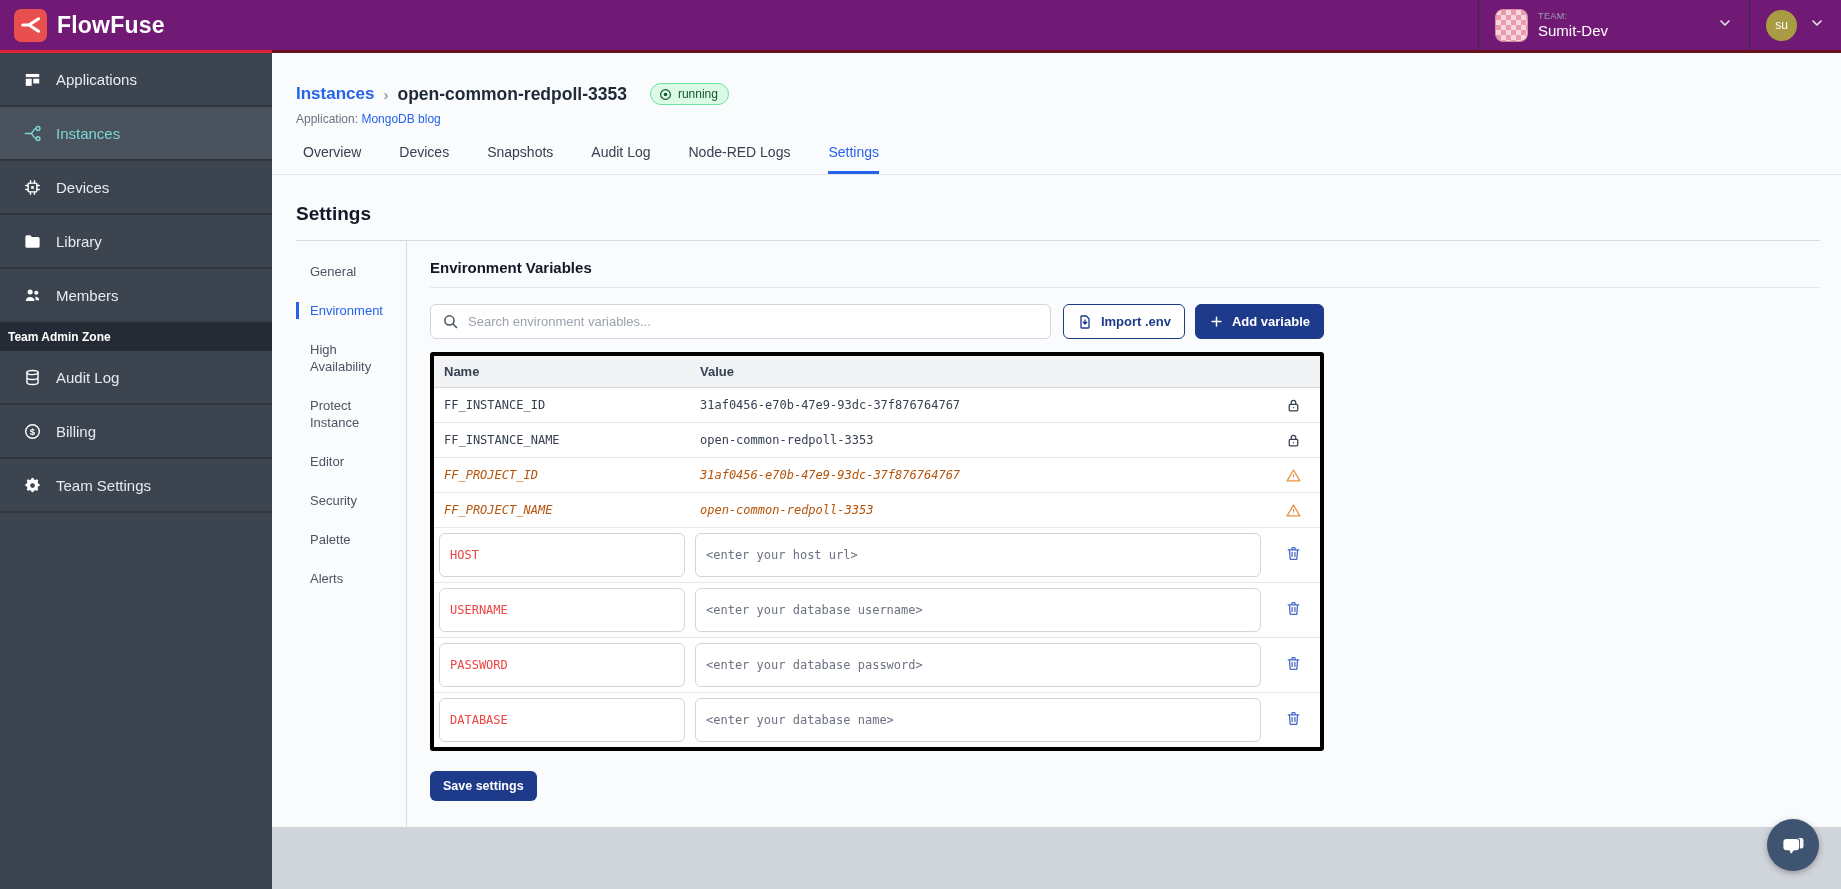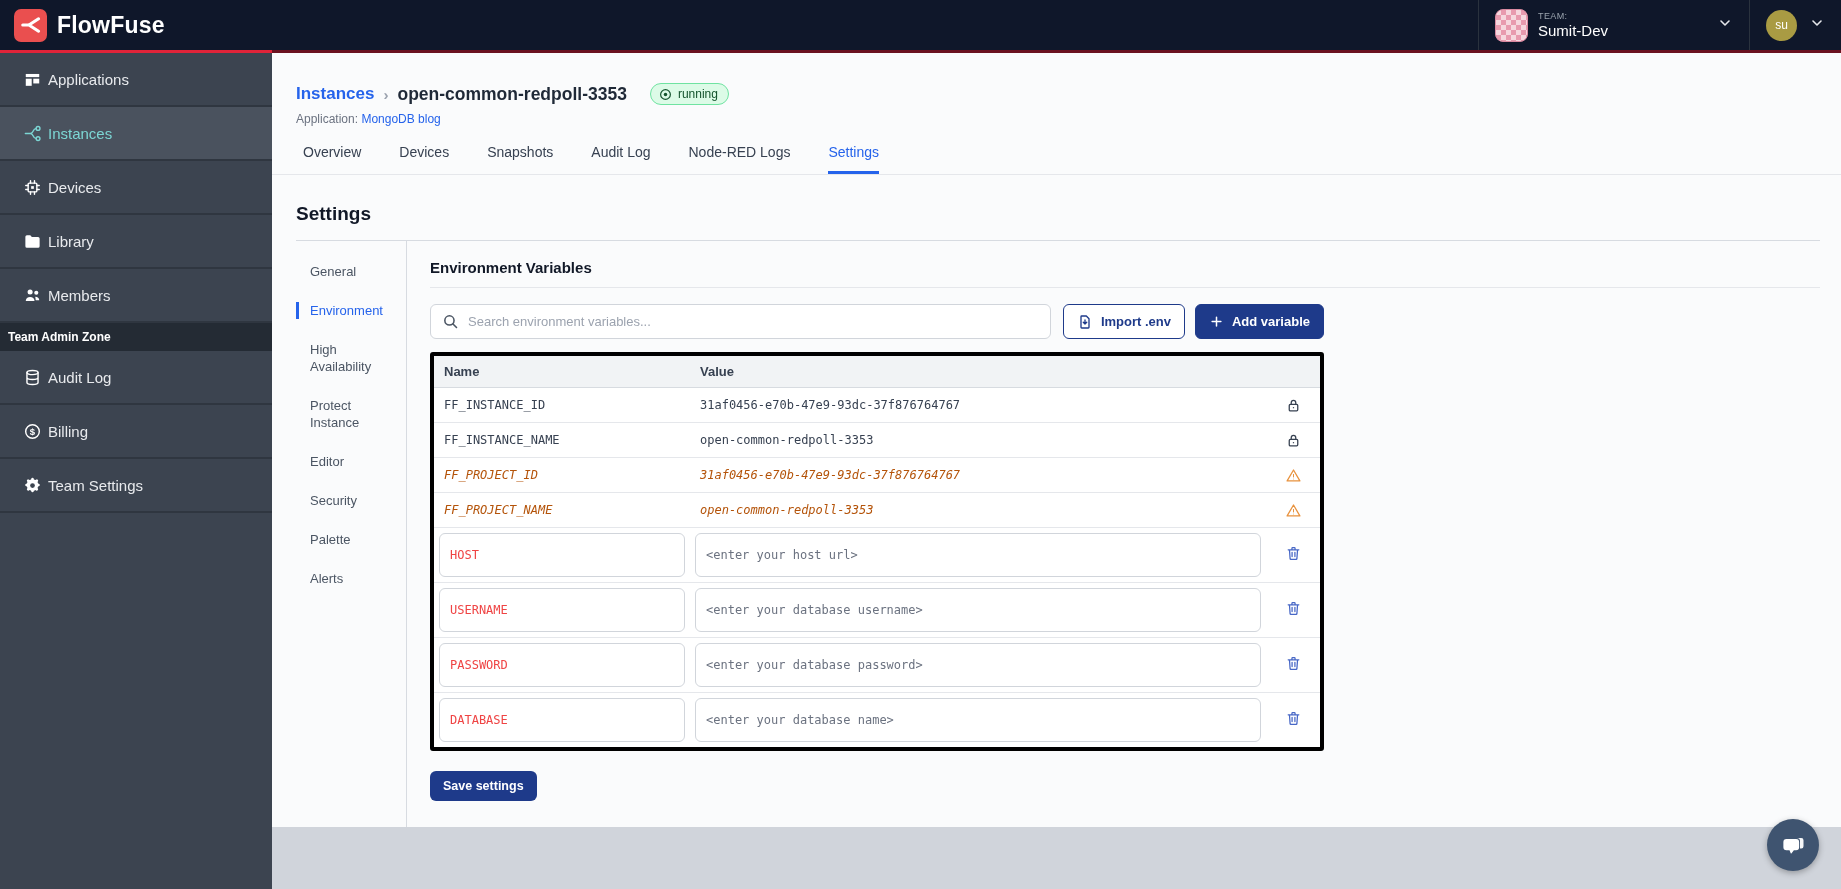--- a/index.html
+++ b/index.html
@@ -1,40 +1,40 @@
 <!DOCTYPE html>
 <html><head>
 <meta charset="utf-8">
 <style>
   * { box-sizing: border-box; margin: 0; padding: 0; }
   html,body { width:1841px; height:889px; overflow:hidden; }
   body { font-family:"Liberation Sans", sans-serif; background:#fafbfc; }
 
   
-  .topbar { height:50px; background:#0f172a; display:flex; align-items:center; justify-content:space-between; }
+  .topbar { height:50px; background:#701a75; display:flex; align-items:center; justify-content:space-between; }
   .redline { height:3px; background:linear-gradient(to right,#e02339 0,#e02339 272px,#6b1220 272px,#6b1220 100%); }
   .brand { display:flex; align-items:center; gap:10px; padding-left:14px; }
   .brand-badge { width:33px; height:33px; border-radius:7px; background:#ea4f4f; display:flex; align-items:center; justify-content:center; }
   .brand-name { color:#fff; font-size:23px; font-weight:700; letter-spacing:.2px; }
   .topbar-right { display:flex; align-items:center; height:100%; }
   .team-select { display:flex; align-items:center; gap:10px; height:100%; padding:0 16px; border-left:1px solid #2a323e; border-right:1px solid #2a323e; min-width:272px; cursor:pointer; }
   .team-avatar { width:33px; height:33px; border-radius:8px; background:#f2bcc8;
      background-image:linear-gradient(45deg,#e89aae 25%,transparent 25%,transparent 75%,#e89aae 75%),linear-gradient(45deg,#e89aae 25%,#f6d7de 25%,#f6d7de 75%,#e89aae 75%);
      background-size:10px 10px; background-position:0 0,5px 5px; border:1px solid #d98aa0; }
   .team-meta { display:flex; flex-direction:column; line-height:1.15; }
   .team-label { font-size:9px; color:#9aa3ad; letter-spacing:.4px; }
   .team-name { font-size:15px; color:#ffffff; }
   .team-chevron { margin-left:auto; color:#e5e7eb; }
   .user-box { display:flex; align-items:center; gap:12px; padding:0 16px; cursor:pointer; }
   .user-avatar { width:31px; height:31px; border-radius:50%; background:#a99b43; color:#fff; font-size:12px; display:flex; align-items:center; justify-content:center; }
 
   
   .shell { display:flex; height:836px; }
   .sidebar { width:272px; background:#3c4450; flex:none; display:flex; flex-direction:column; }
-  .sb-item { display:flex; align-items:center; gap:6px; height:54px; padding-left:22px; border-bottom:2px solid #2f3640; color:#e8eaed; font-size:15px; cursor:pointer; }
+  .sb-item { display:flex; align-items:center; gap:14px; height:54px; padding-left:22px; border-bottom:2px solid #2f3640; color:#e8eaed; font-size:15px; cursor:pointer; }
   .sb-item.active { background:#4a525e; color:#7cd6d4; }
   .sb-icon { width:20px; height:20px; display:flex; align-items:center; justify-content:center; color:#ffffff; }
   .sb-item.active .sb-icon { color:#7cd6d4; }
   .sb-section { background:#242b34; color:#ffffff; font-size:12px; font-weight:700; padding:7px 0 7px 8px; }
 
   
   .main { flex:1; display:flex; flex-direction:column; }
   .content { background:#fafbfc; }
   .footer { flex:1; background:#d0d4db; position:relative; }
   .chat-fab { position:absolute; right:22px; bottom:18px; width:52px; height:52px; border-radius:50%; background:#3f5470; display:flex; align-items:center; justify-content:center; box-shadow:0 2px 6px rgba(0,0,0,.3); cursor:pointer; }

